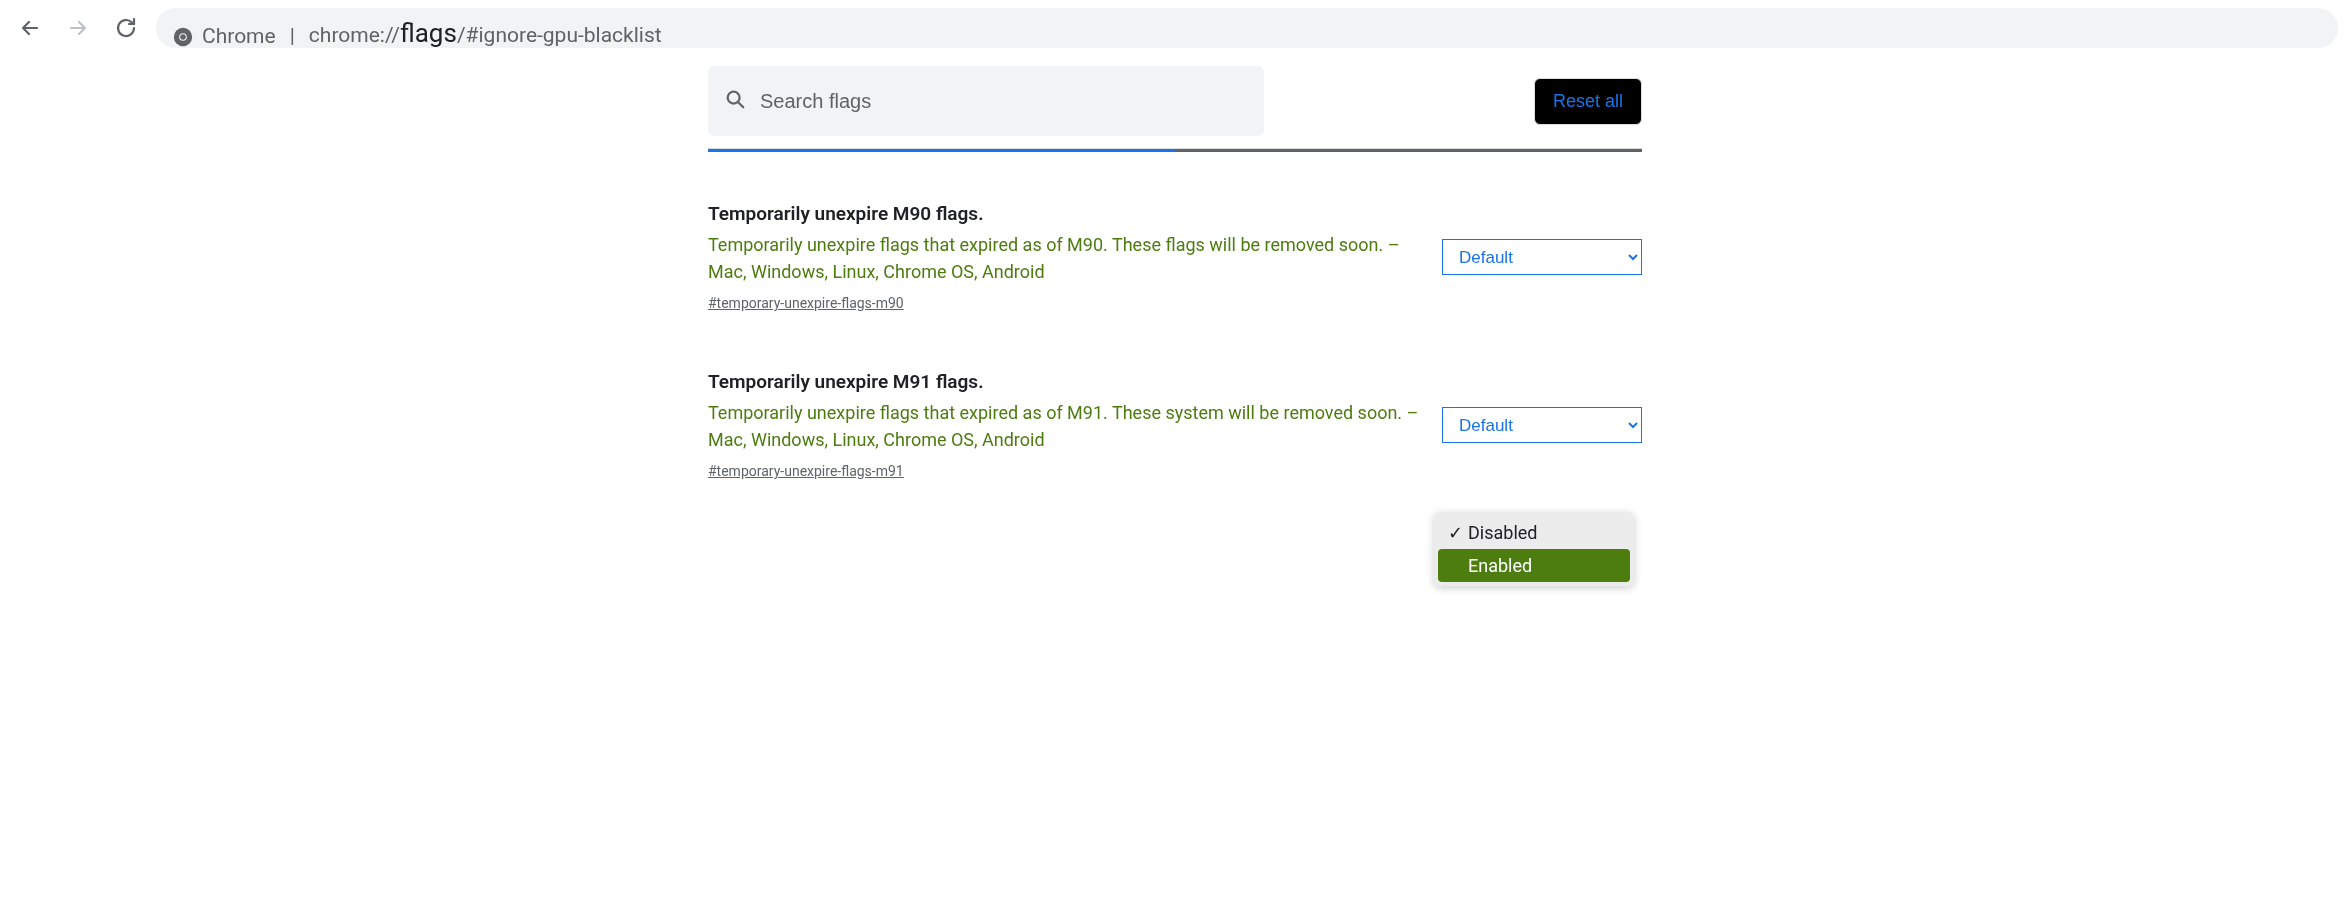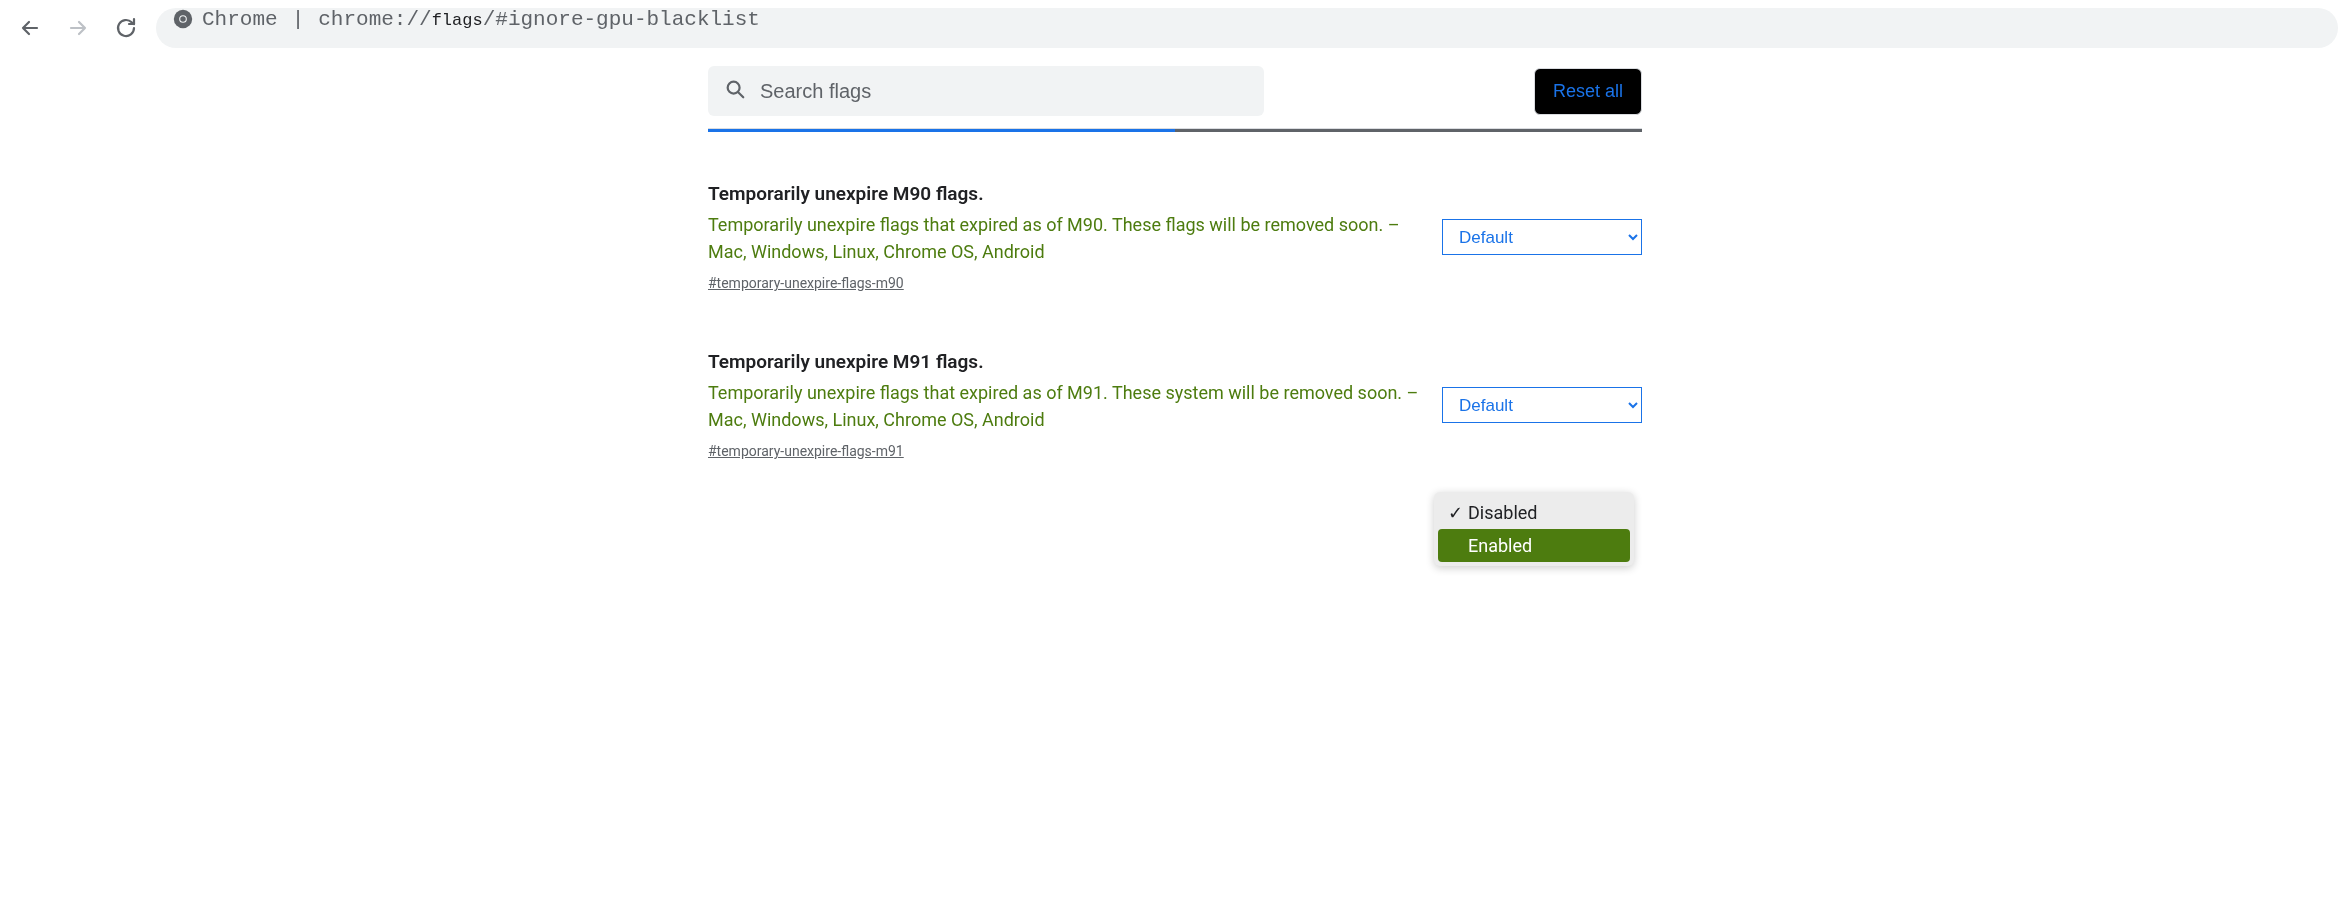--- a/index.html
+++ b/index.html
@@ -26,38 +26,37 @@
     cursor: pointer;
   }
   .nav-btn svg { width: 24px; height: 24px; }
   .nav-disabled svg path, .nav-disabled svg polyline { stroke: #bdc1c6; }
   .omnibox {
     flex: 1;
     height: 40px;
     background: #f1f3f4;
     border-radius: 20px;
     display: flex;
-    align-items: flex-start;
+    align-items: flex-end;
     padding: 0 16px;
     gap: 8px;
     color: #5f6368;
-    font-family: Liberation Mono, monospace;
   }
   .omnibox .chrome-label {
     color: #5f6368;
     font-size: 21px;
   }
   .omnibox .sep {
     color: #5f6368;
     font-size: 21px;
     margin: 0 6px;
   }
   .omnibox .url-strong {
     color: #202124;
-    font-size: 17px;
+    font-size: 26px;
   }
   .omnibox .url-rest {
     color: #5f6368;
     font-size: 21px;
   }
   .chrome-circle {
     width: 22px;
     height: 22px;
     display:inline-block;
   }
@@ -68,21 +67,21 @@
     border-bottom: 1px solid #dadce0;
     padding: 10px 0 12px 0;
   }
   .content-wrap {
     max-width: 934px;
     margin: 0 auto;
     position: relative;
   }
   .search-wrap {
     width: 556px;
-    height: 50px;
+    height: 70px;
     background: #f1f3f4;
     border-radius: 6px;
     display: flex;
     align-items: center;
     padding: 0 16px;
     gap: 14px;
     margin-left: 0;
   }
   .search-wrap input {
     border: none;

